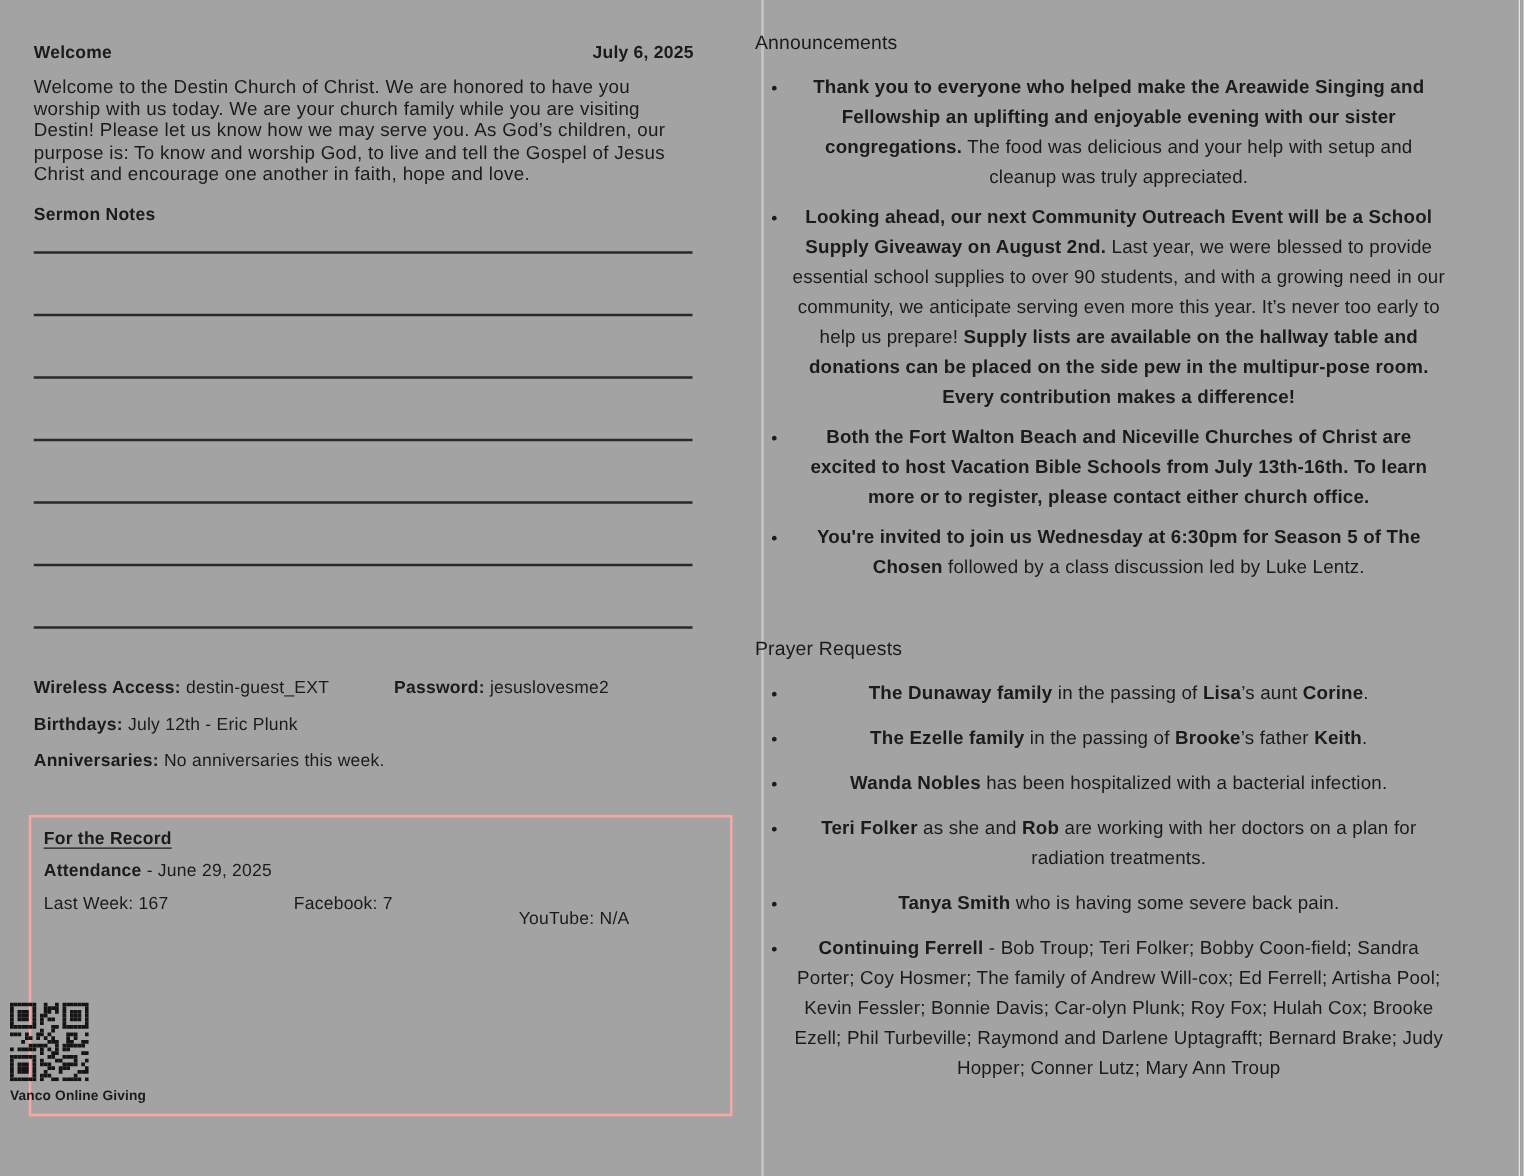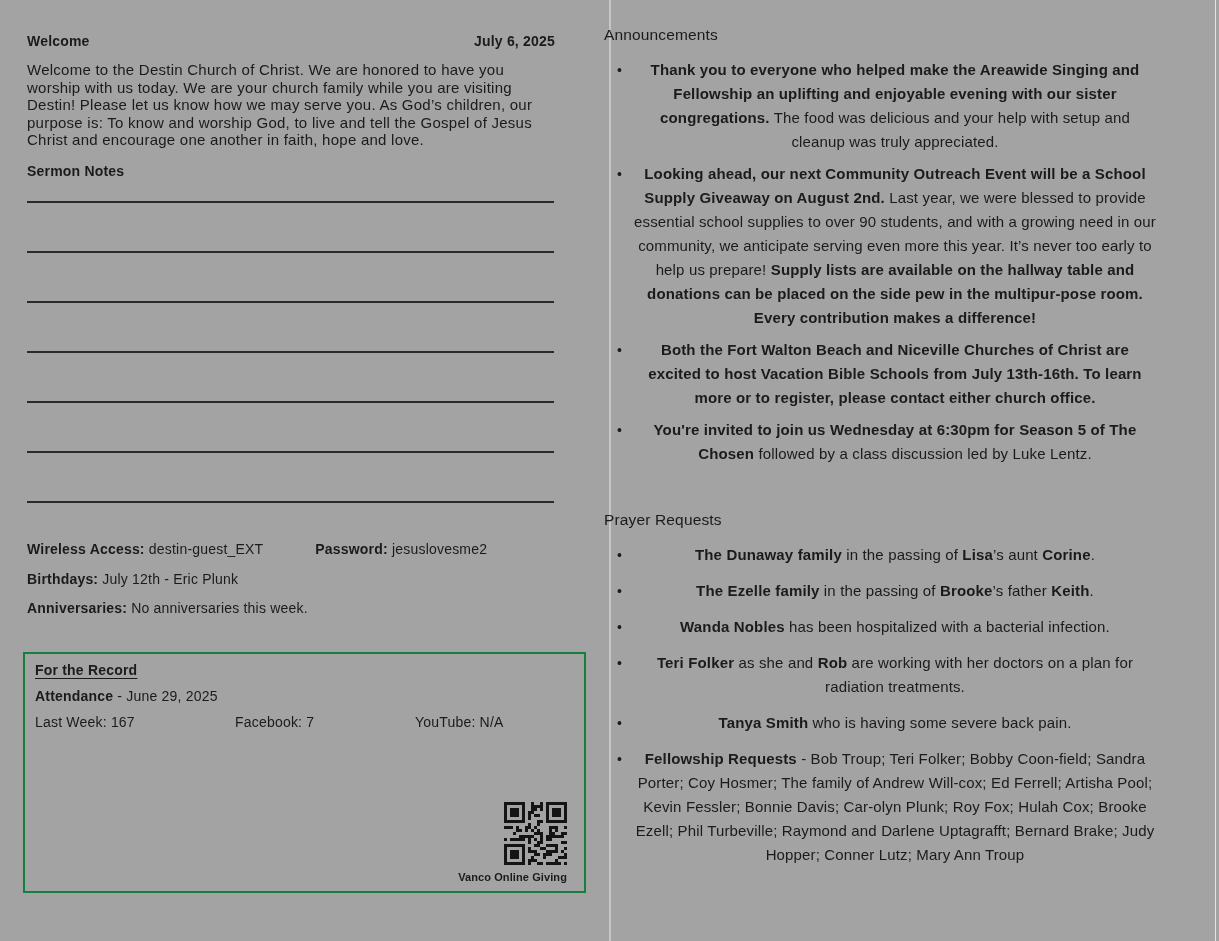--- a/index.html
+++ b/index.html
@@ -15,27 +15,27 @@
   .sermon-h{margin-top:14px;font-weight:bold;font-size:14px;letter-spacing:.2px;}
   .lines{width:527px;}
   .note-line{height:48px;border-bottom:2px solid #2a2a2a;}
   .note-line.first{height:22px;}
   .wifi{margin-top:38px;font-size:14px;letter-spacing:.2px;}
   .b{font-weight:bold;}
   .gap44{display:inline-block;width:44px;}
   .celebrations{margin-top:24px;font-size:14px;font-weight:bold;text-decoration:underline;text-underline-offset:3px;letter-spacing:.2px;}
   .bday{margin-top:14px;font-size:14px;letter-spacing:.2px;}
   .anniv{margin-top:13px;font-size:14px;letter-spacing:.2px;}
-  .record{position:relative;margin-top:36px;margin-left:-4px;width:563px;height:241px;border:2px solid #15803d;box-sizing:border-box;padding:8px 12px 0 10px;font-size:14px;letter-spacing:.2px;}
+  .record{position:relative;margin-top:36px;margin-left:-4px;width:563px;height:241px;border:2px solid #fca5a5;box-sizing:border-box;padding:8px 12px 0 10px;font-size:14px;letter-spacing:.2px;}
   .record-title{display:inline-block;font-weight:bold;text-decoration:underline;text-underline-offset:3px;}
   .att{margin-top:10px;}
   .stats{position:relative;margin-top:10px;height:18px;}
   .stats .s2{position:absolute;left:200px;top:0;}
-  .stats .s3{position:absolute;left:380px;top:0;}
-  .qr-wrap{position:absolute;left:0;right:0;bottom:8px;text-align:right;transform:translateX(-17px);}
+  .stats .s3{position:absolute;left:380px;top:12px;}
+  .qr-wrap{position:absolute;left:0;right:0;bottom:8px;text-align:left;transform:translateX(-17px);}
   .qr-box{display:inline-block;width:63px;height:63px;line-height:0;}
   .qr-caption{font-weight:bold;font-size:11px;margin-top:3px;letter-spacing:.1px;}
 
   
   .right-col{position:absolute;left:576px;top:0;width:607px;box-sizing:border-box;padding:25px 27px 0 28px;font-size:15px;line-height:24px;letter-spacing:.15px;}
   .sec-h{font-size:15.5px;line-height:20px;}
   ul.blist{list-style:none;margin:13px 0 0 0;padding:0 0 0 30px;text-align:center;}
   ul.blist li{position:relative;margin-bottom:8px;}
   ul.blist li::before{content:'\2022';position:absolute;left:-17px;top:0;font-size:14px;}
   ul.plist li{margin-bottom:12px;}
@@ -338,16 +338,16 @@
         <li><span class="b">You're invited to join us Wednesday at 6:30pm for Season 5 of The Chosen</span><span> followed by a class discussion led by Luke Lentz.</span></li>
       </ul>
 
     <div class="sec-h prayer-h">Prayer Requests</div>
     <ul class="blist plist" id="prayer-list">
         <li><span class="b">The Dunaway family</span><span> in the passing of </span><span class="b">Lisa</span><span>’s aunt </span><span class="b">Corine</span><span>.</span></li>
         <li><span class="b">The Ezelle family</span><span> in the passing of </span><span class="b">Brooke</span><span>’s father </span><span class="b">Keith</span><span>.</span></li>
         <li><span class="b">Wanda Nobles</span><span> has been hospitalized with a bacterial infection.</span></li>
         <li><span class="b">Teri Folker</span><span> as she and </span><span class="b">Rob</span><span> are working with her doctors on a plan for radiation treatments.</span></li>
         <li><span class="b">Tanya Smith</span><span> who is having some severe back pain.</span></li>
-        <li><span class="b">Fellowship Requests</span><span> - Bob Troup; Teri Folker; Bobby Coon-field; Sandra Porter; Coy Hosmer; The family of Andrew Will-cox; Ed Ferrell; Artisha Pool; Kevin Fessler;  Bonnie Davis; Car-olyn Plunk; Roy Fox; Hulah Cox; Brooke Ezell; Phil Turbeville; Raymond and Darlene Uptagrafft; Bernard Brake; Judy Hopper; Conner Lutz; Mary Ann Troup</span></li>
+        <li><span class="b">Continuing Ferrell</span><span> - Bob Troup; Teri Folker; Bobby Coon-field; Sandra Porter; Coy Hosmer; The family of Andrew Will-cox; Ed Ferrell; Artisha Pool; Kevin Fessler;  Bonnie Davis; Car-olyn Plunk; Roy Fox; Hulah Cox; Brooke Ezell; Phil Turbeville; Raymond and Darlene Uptagrafft; Bernard Brake; Judy Hopper; Conner Lutz; Mary Ann Troup</span></li>
       </ul>
   </div>
 </div>
 
 </body></html>

